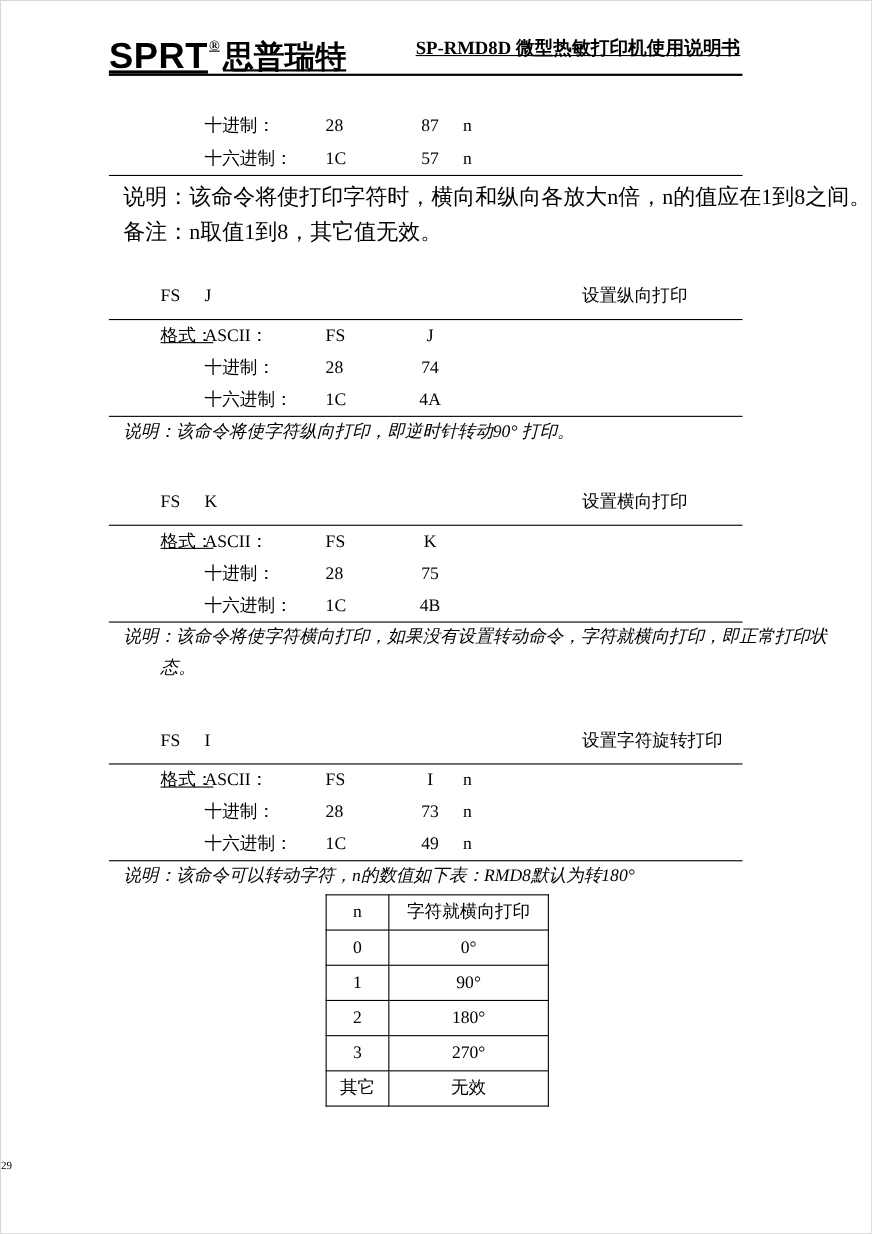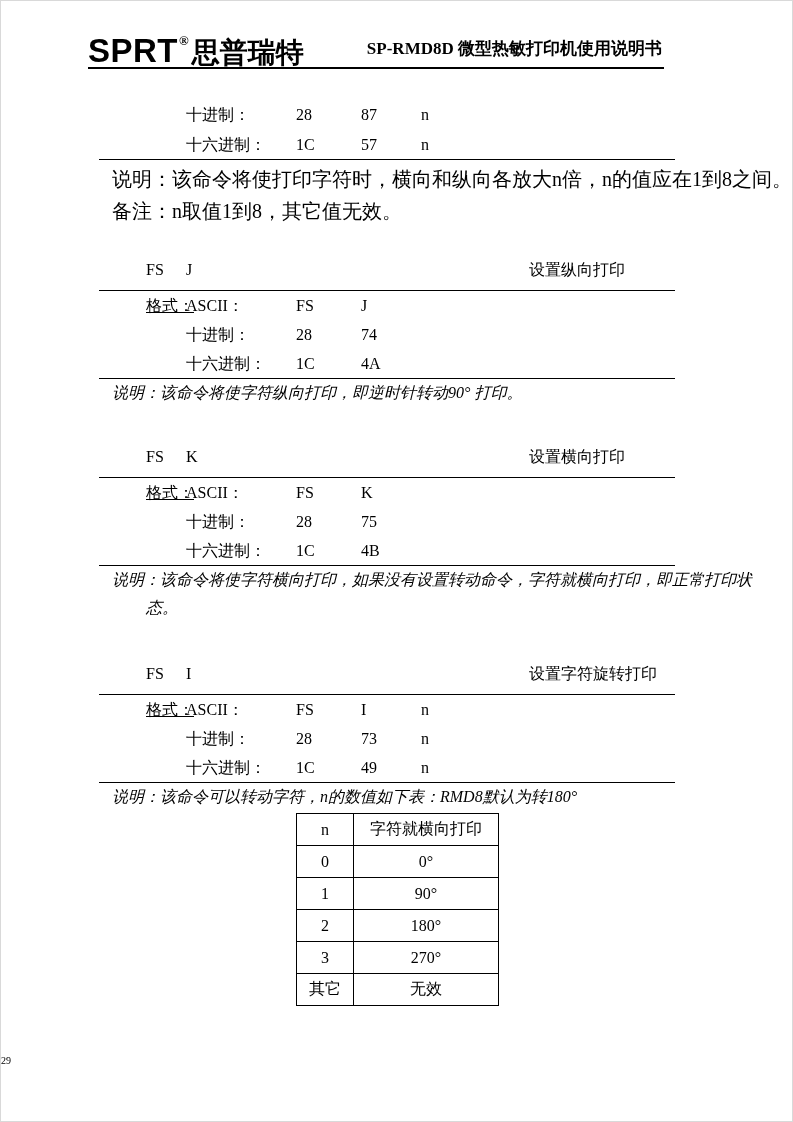--- a/index.html
+++ b/index.html
@@ -12,47 +12,48 @@
   .page {
     position: relative;
     width: 793px; height: 1122px;
     background: #ffffff;
     border: 1px solid #d9d9d9;
     overflow: hidden;
   }
 
   
   .header {
-    position: absolute; top: 32px; left: 87px; width: 576px; height: 36px;
+    position: absolute; top: 32px; left: 98px; width: 576px; height: 36px;
     border-bottom: 2.5px solid #000;
-    display: flex; align-items: center;
+    display: flex; align-items: flex-end;
     white-space: nowrap;
+    text-decoration: underline;
   }
   .logo { display: flex; align-items: flex-end; line-height: 1; }
   .logo-latin {
     font-family: "Liberation Sans", "DejaVu Sans", sans-serif;
     font-weight: bold; font-size: 33px; letter-spacing: 0.5px;
   }
   .logo-reg { font-size: 13px; font-weight: bold; align-self: flex-start; margin: 0 1px; }
   .logo-cn { font-weight: bold; font-size: 28px; margin-left: 2px; }
   .doc-title {
     margin-left: auto; margin-right: 2px;
     font-weight: bold; font-size: 17px; line-height: 1;
-    padding-bottom: 3px;
+    padding-bottom: 15px;
   }
 
   
   .rule { position: absolute; left: 0; width: 576px; border-top: 1.6px solid #000; }
   .page-rule { position: absolute; left: 98px; width: 576px; border-top: 1.6px solid #000; }
 
   .crow { display: flex; padding-left: 47px; line-height: 30px; font-size: 16px; white-space: nowrap; }
   .cpre { width: 40px; text-decoration: underline; }
   .clab { width: 110px; }
   .cv1  { width: 65px; }
-  .cv2  { width: 60px; }
+  .cv2  { width: 60px; text-align: center; }
   .cv3  { flex: 1; }
 
   .textline { font-size: 20px; line-height: 20px; white-space: nowrap; }
 
   
   .intro-rows { position: absolute; top: 99px; left: 98px; width: 616px; }
   .intro-desc { position: absolute; top: 168px; left: 98px; width: 640px; padding-left: 13px; }
   .intro-note { position: absolute; top: 200px; left: 98px; width: 640px; padding-left: 13px; }
 
   

